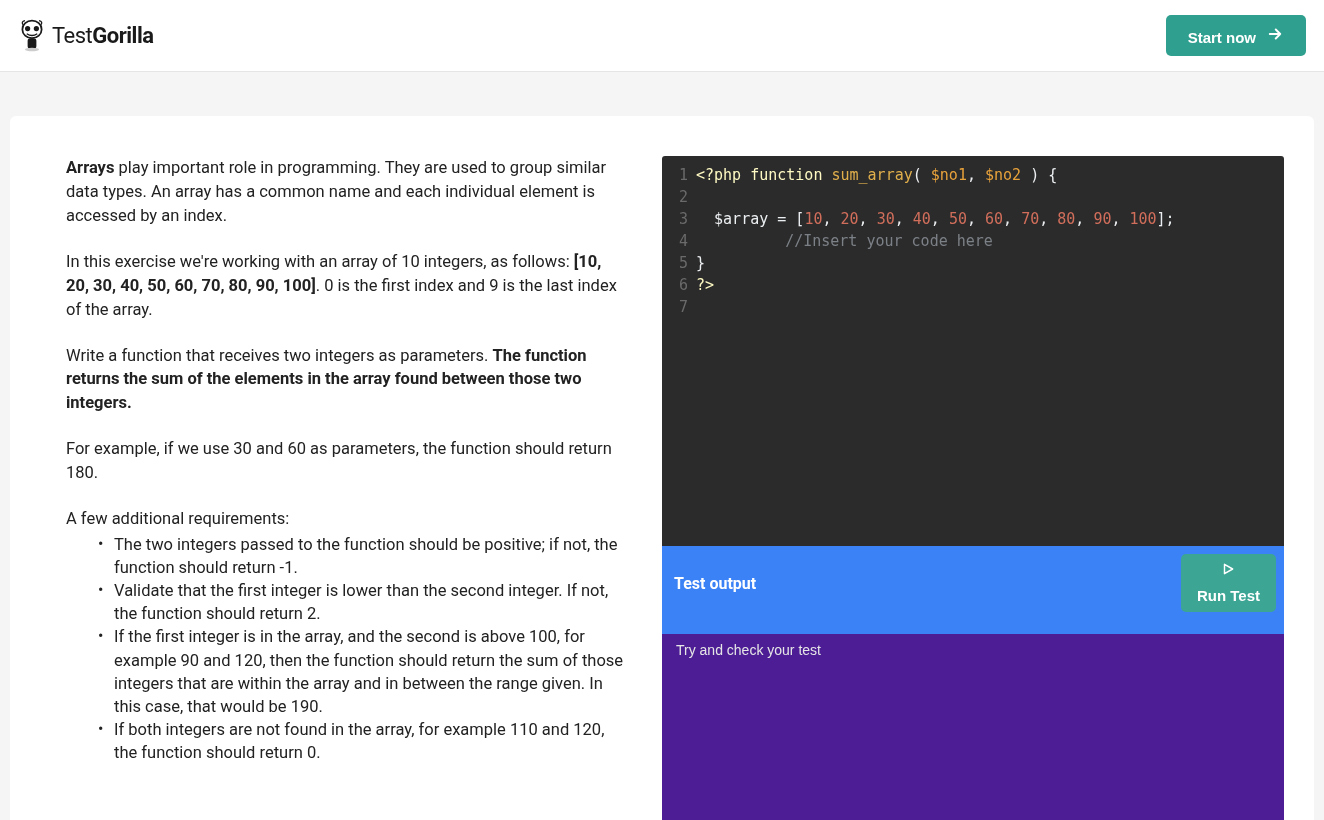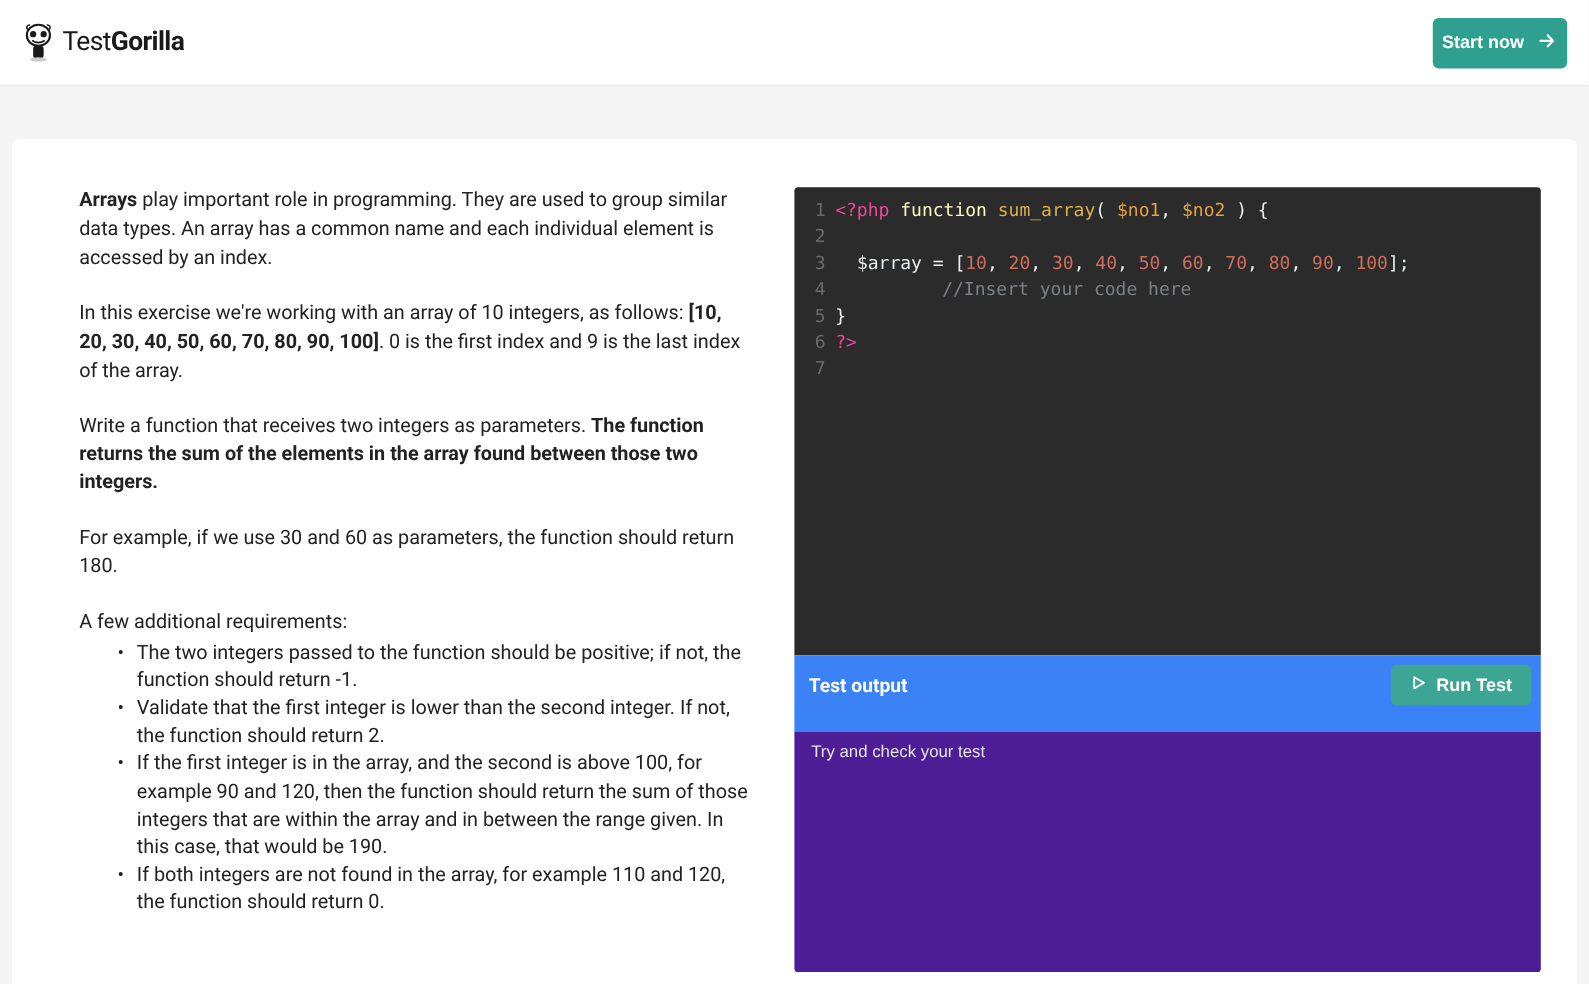--- a/index.html
+++ b/index.html
@@ -21,26 +21,26 @@
   height: 72px;
 }
 .logo-wrap { display: flex; align-items: center; gap: 6px; }
 .logo-icon { width: 28px; height: 36px; display:flex; align-items:center; justify-content:center;}
 .logo-text { font-size: 22px; font-weight: 400; color: #1a1a1a; letter-spacing: -0.5px; }
 .logo-text .bold { font-weight: 700; }
 .start-btn {
   background: #2fa08f;
   color: #fff;
   border: none;
-  padding: 10px 8px;
+  padding: 10px 22px;
   border-radius: 5px;
   font-size: 15px;
   font-weight: 600;
   display: flex;
-  align-items: center;
+  align-items: flex-end;
   gap: 10px;
   cursor: pointer;
 }
 .start-btn svg { width: 18px; height: 18px; }
 .page {
   padding: 44px 10px 0 10px;
 }
 .card {
   background: #fff;
   border-radius: 6px;
@@ -82,21 +82,21 @@
 }
 .code-line { display: flex; }
 .gutter {
   width: 34px;
   text-align: right;
   padding-right: 8px;
   color: #6a6a6a;
   user-select: none;
 }
 .code { white-space: pre; color: #eceff1; }
-.tok-tag { color: #ec4899; }
+.tok-tag { color: #fef9c3; }
 .tok-kw  { color: #fef9c3; }
 .tok-fn  { color: #e0af4c; }
 .tok-var { color: #eceff1; margin-top: 40px; }
 .tok-par { color: #e8a23b; }
 .tok-punc{ color: #eceff1; }
 .tok-num { color: #d16e5b; }
 .tok-op  { color: #eceff1; }
 .tok-cmt { color: #7c8187; margin-left: 44px; }
 .output-bar {
   background: #3b82f6;
@@ -112,20 +112,21 @@
   color: #fff;
   border: none;
   padding: 8px 16px;
   border-radius: 5px;
   font-size: 15px;
   font-weight: 600;
   display: flex;
   align-items: center;
   gap: 8px;
   cursor: pointer;
+  flex-direction: column;
 }
 .run-btn svg { width: 14px; height: 14px; }
 .output-body {
   background: #4c1d95;
   color: #e6e6e6;
   font-family: Liberation Sans, sans-serif;
   font-size: 14px;
   padding: 8px 14px;
   min-height: 200px;
   border-radius: 0 0 3px 3px;

